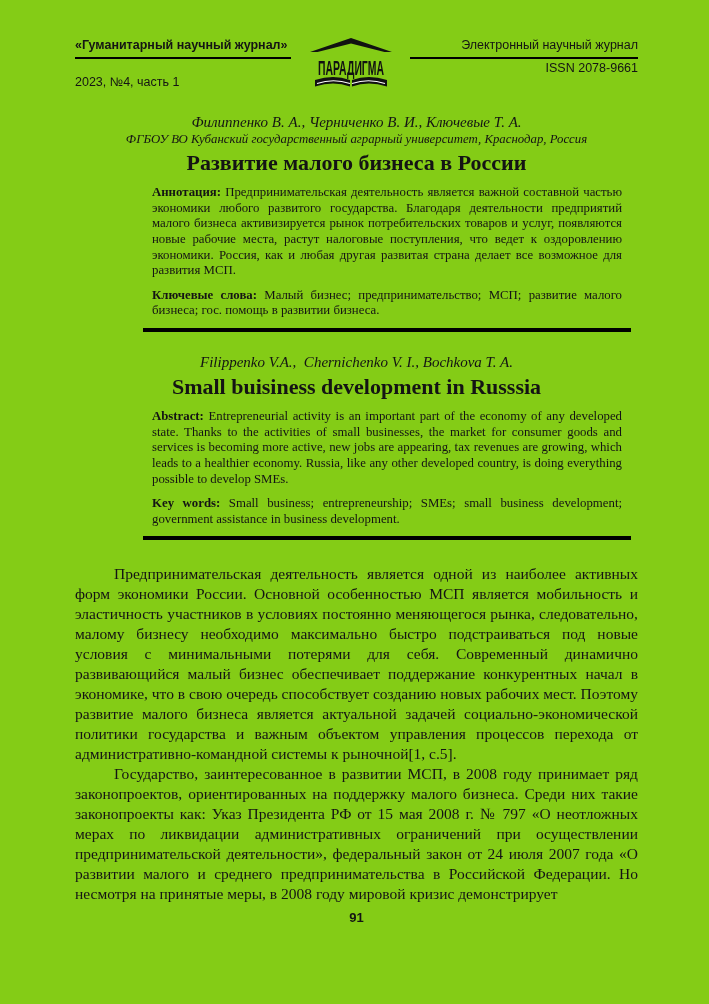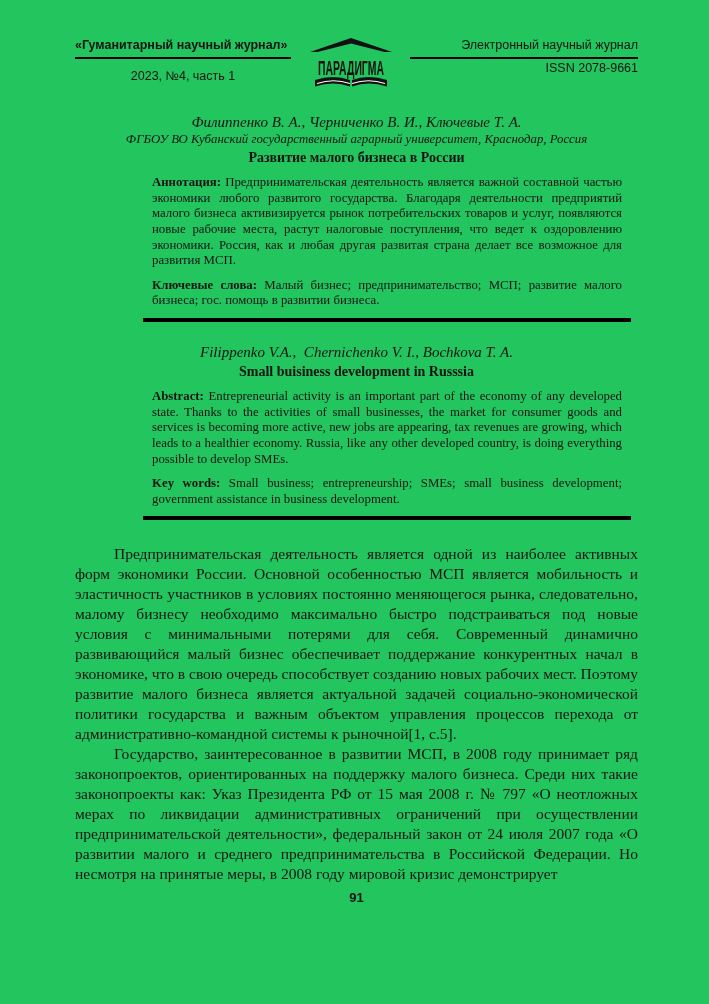--- a/index.html
+++ b/index.html
@@ -1,49 +1,49 @@
 <!DOCTYPE html>
 <html lang="ru"><head>
 <meta charset="utf-8">
 <style>
   html, body { margin: 0; padding: 0; background: #ffffff; }
   .page {
     position: relative;
     width: 709px; height: 1004px;
     margin: 0 auto;
-    background: #22c55e;
+    background: #84cc16;
     color: #141414;
     font-family: "Liberation Serif", serif;
     box-sizing: border-box;
     padding: 38px 71px 0 75px;
     overflow: hidden;
   }
 
   
   .journal-header {
     display: flex; justify-content: space-between; align-items: flex-start;
     font-family: "Liberation Sans", sans-serif;
     font-size: 12.5px; line-height: 1.25;
     height: 54px;
   }
   .hdr-left  { width: 216px; }
   .hdr-title { font-weight: 700; padding-bottom: 3px; border-bottom: 2px solid #000; }
-  .hdr-issue { padding-top: 10px; text-align: center; }
+  .hdr-issue { padding-top: 16px; }
   .hdr-logo  { margin-top: -3px; flex: 0 0 auto; }
   .hdr-right { width: 228px; text-align: right; }
   .hdr-type  { padding-bottom: 3px; border-bottom: 2px solid #000; }
   .hdr-issn  { padding-top: 2px; }
 
   
   .udc { margin-top: 12px; font-size: 15px; }
   .authors { margin-top: 22px; text-align: center; font-style: italic; font-size: 15px; line-height: 1.15; }
   .authors-en { white-space: pre-wrap; }
   .affiliation { text-align: center; font-style: italic; font-size: 12.8px; margin-top: 1px; }
   .article-title {
-    text-align: center; font-weight: 700; font-size: 14px;
+    text-align: center; font-weight: 700; font-size: 22px;
     margin: 3px 0 0 0; font-family: "Liberation Serif", serif;
   }
 
   .abstract { margin: 6px 7px 0 68px; font-size: 12.8px; line-height: 15.6px; text-align: justify; }
   .abstract p { margin: 9px; }
   .divider { height: 4px; background: #000; margin: 3px 7px 0 68px; }
 
   
   .body-para {
     margin: 0; font-size: 15.5px; line-height: 20px;

